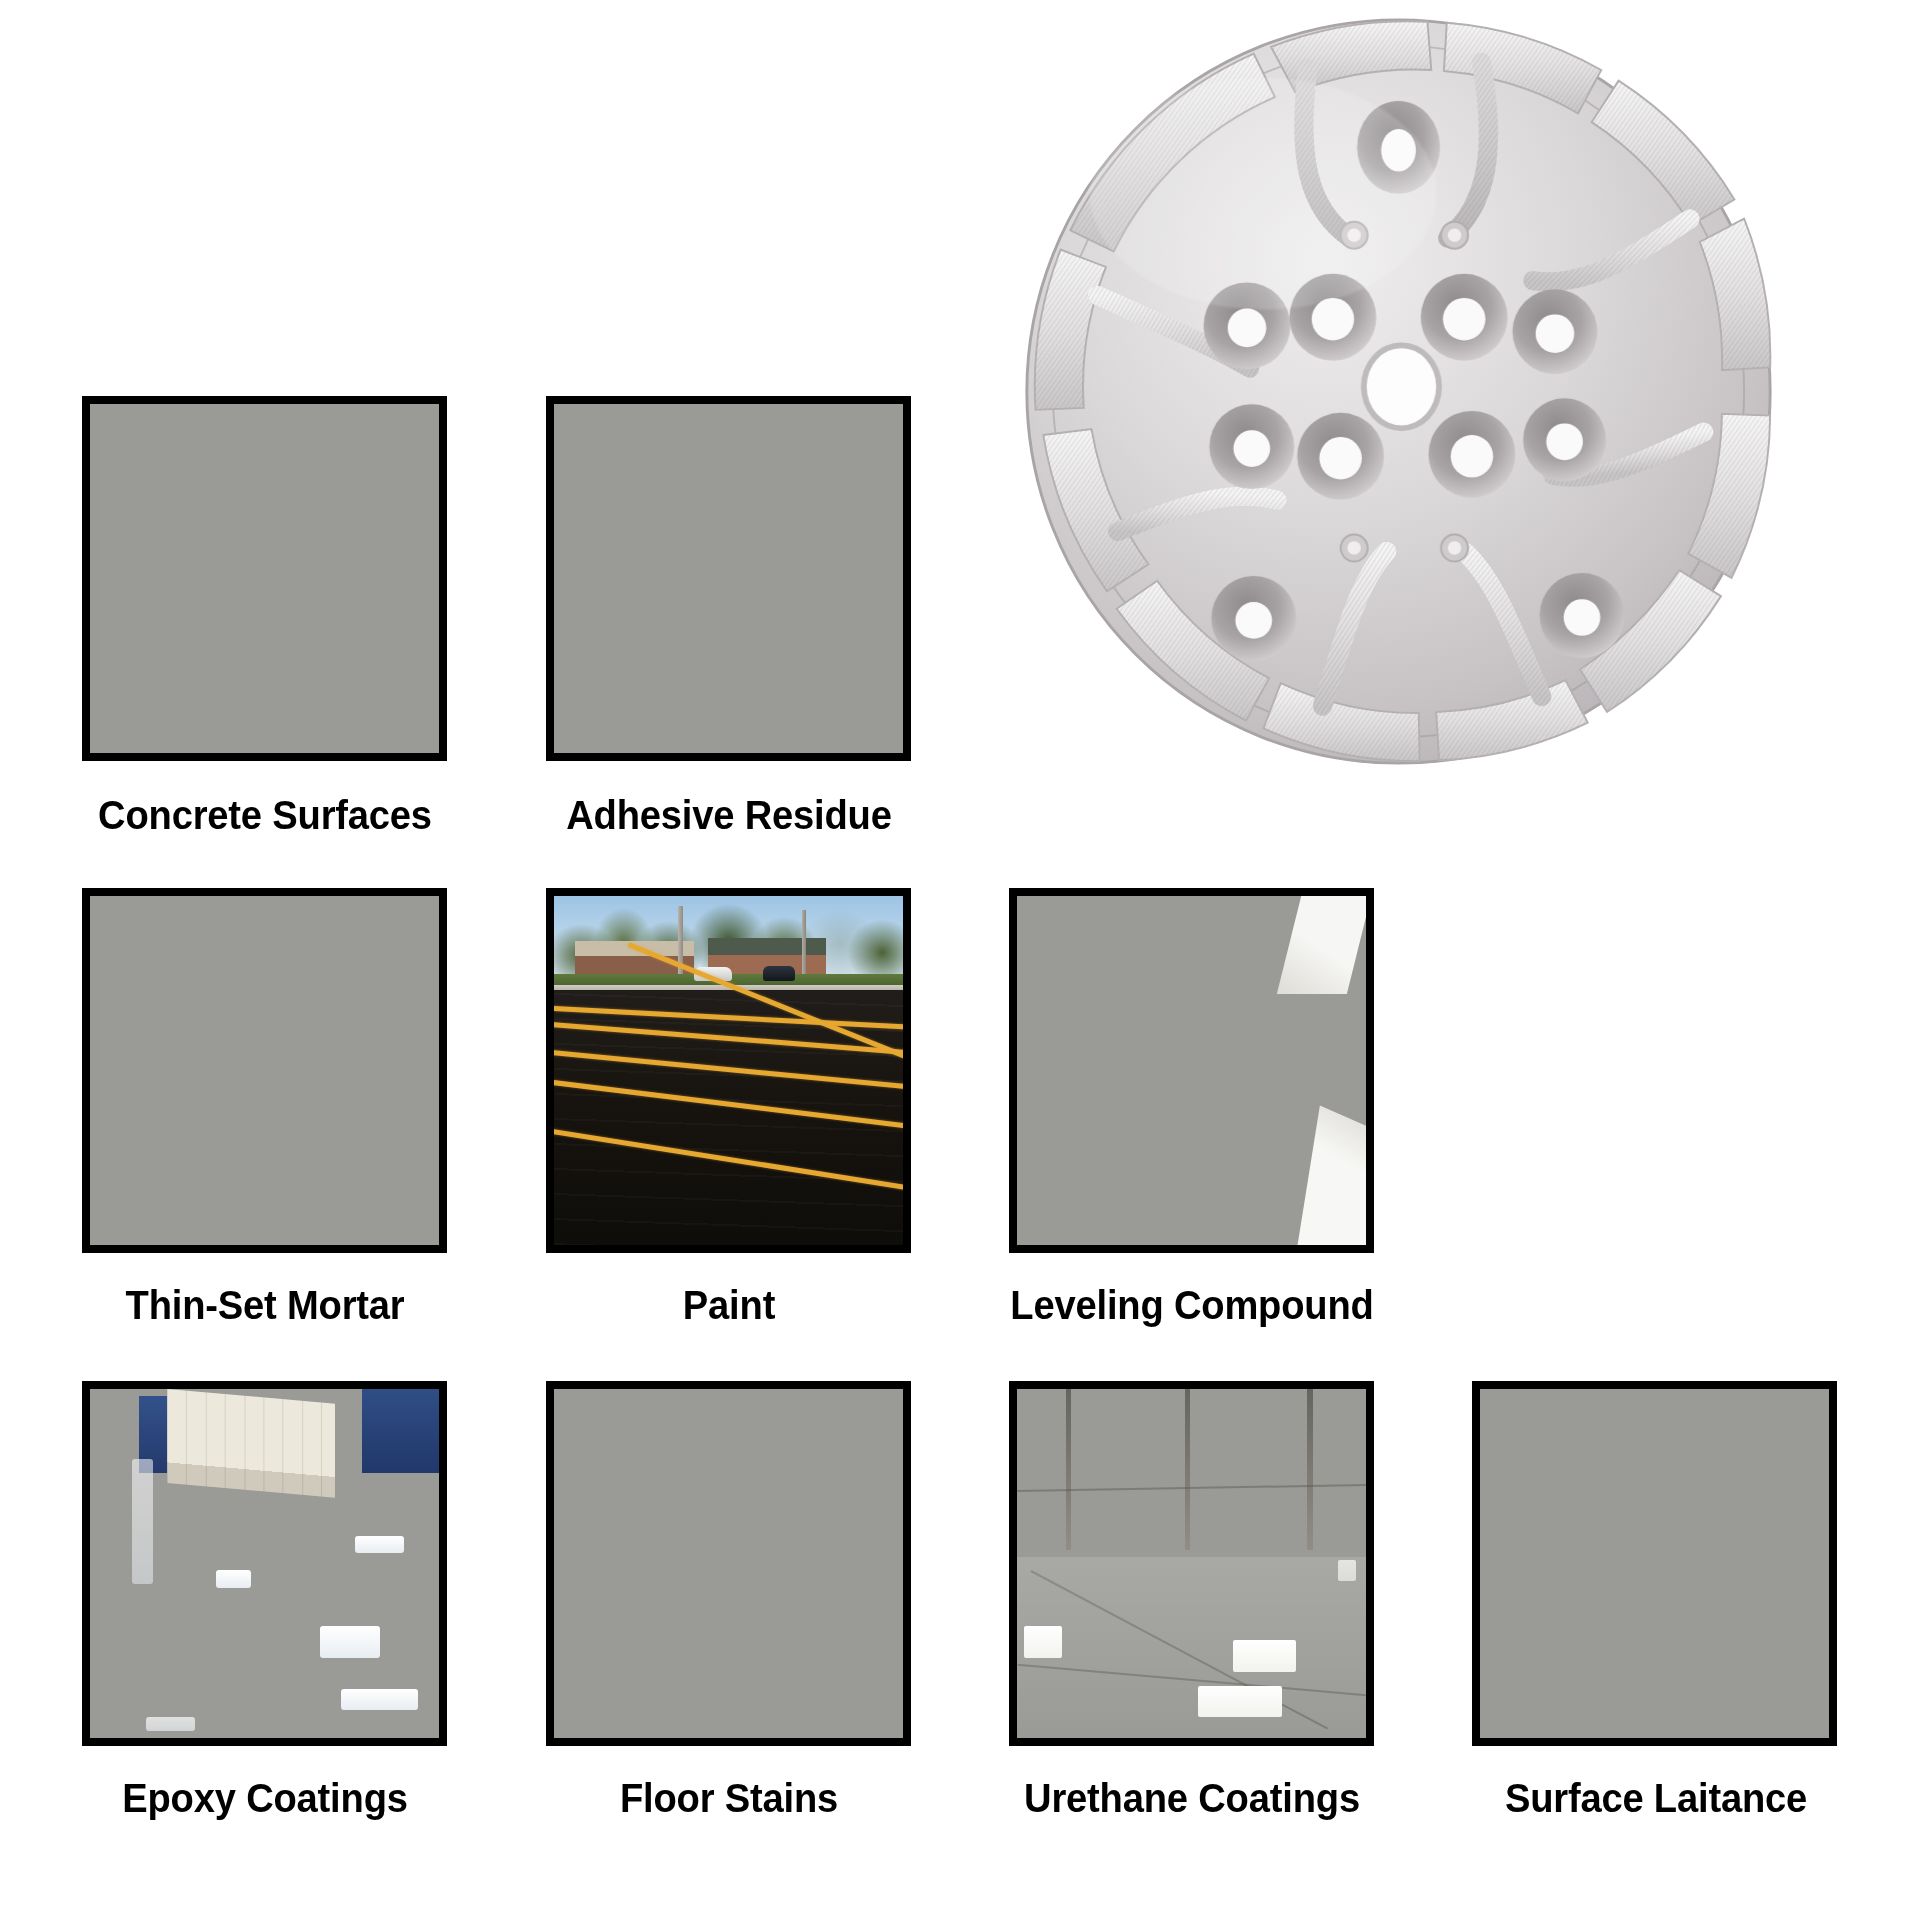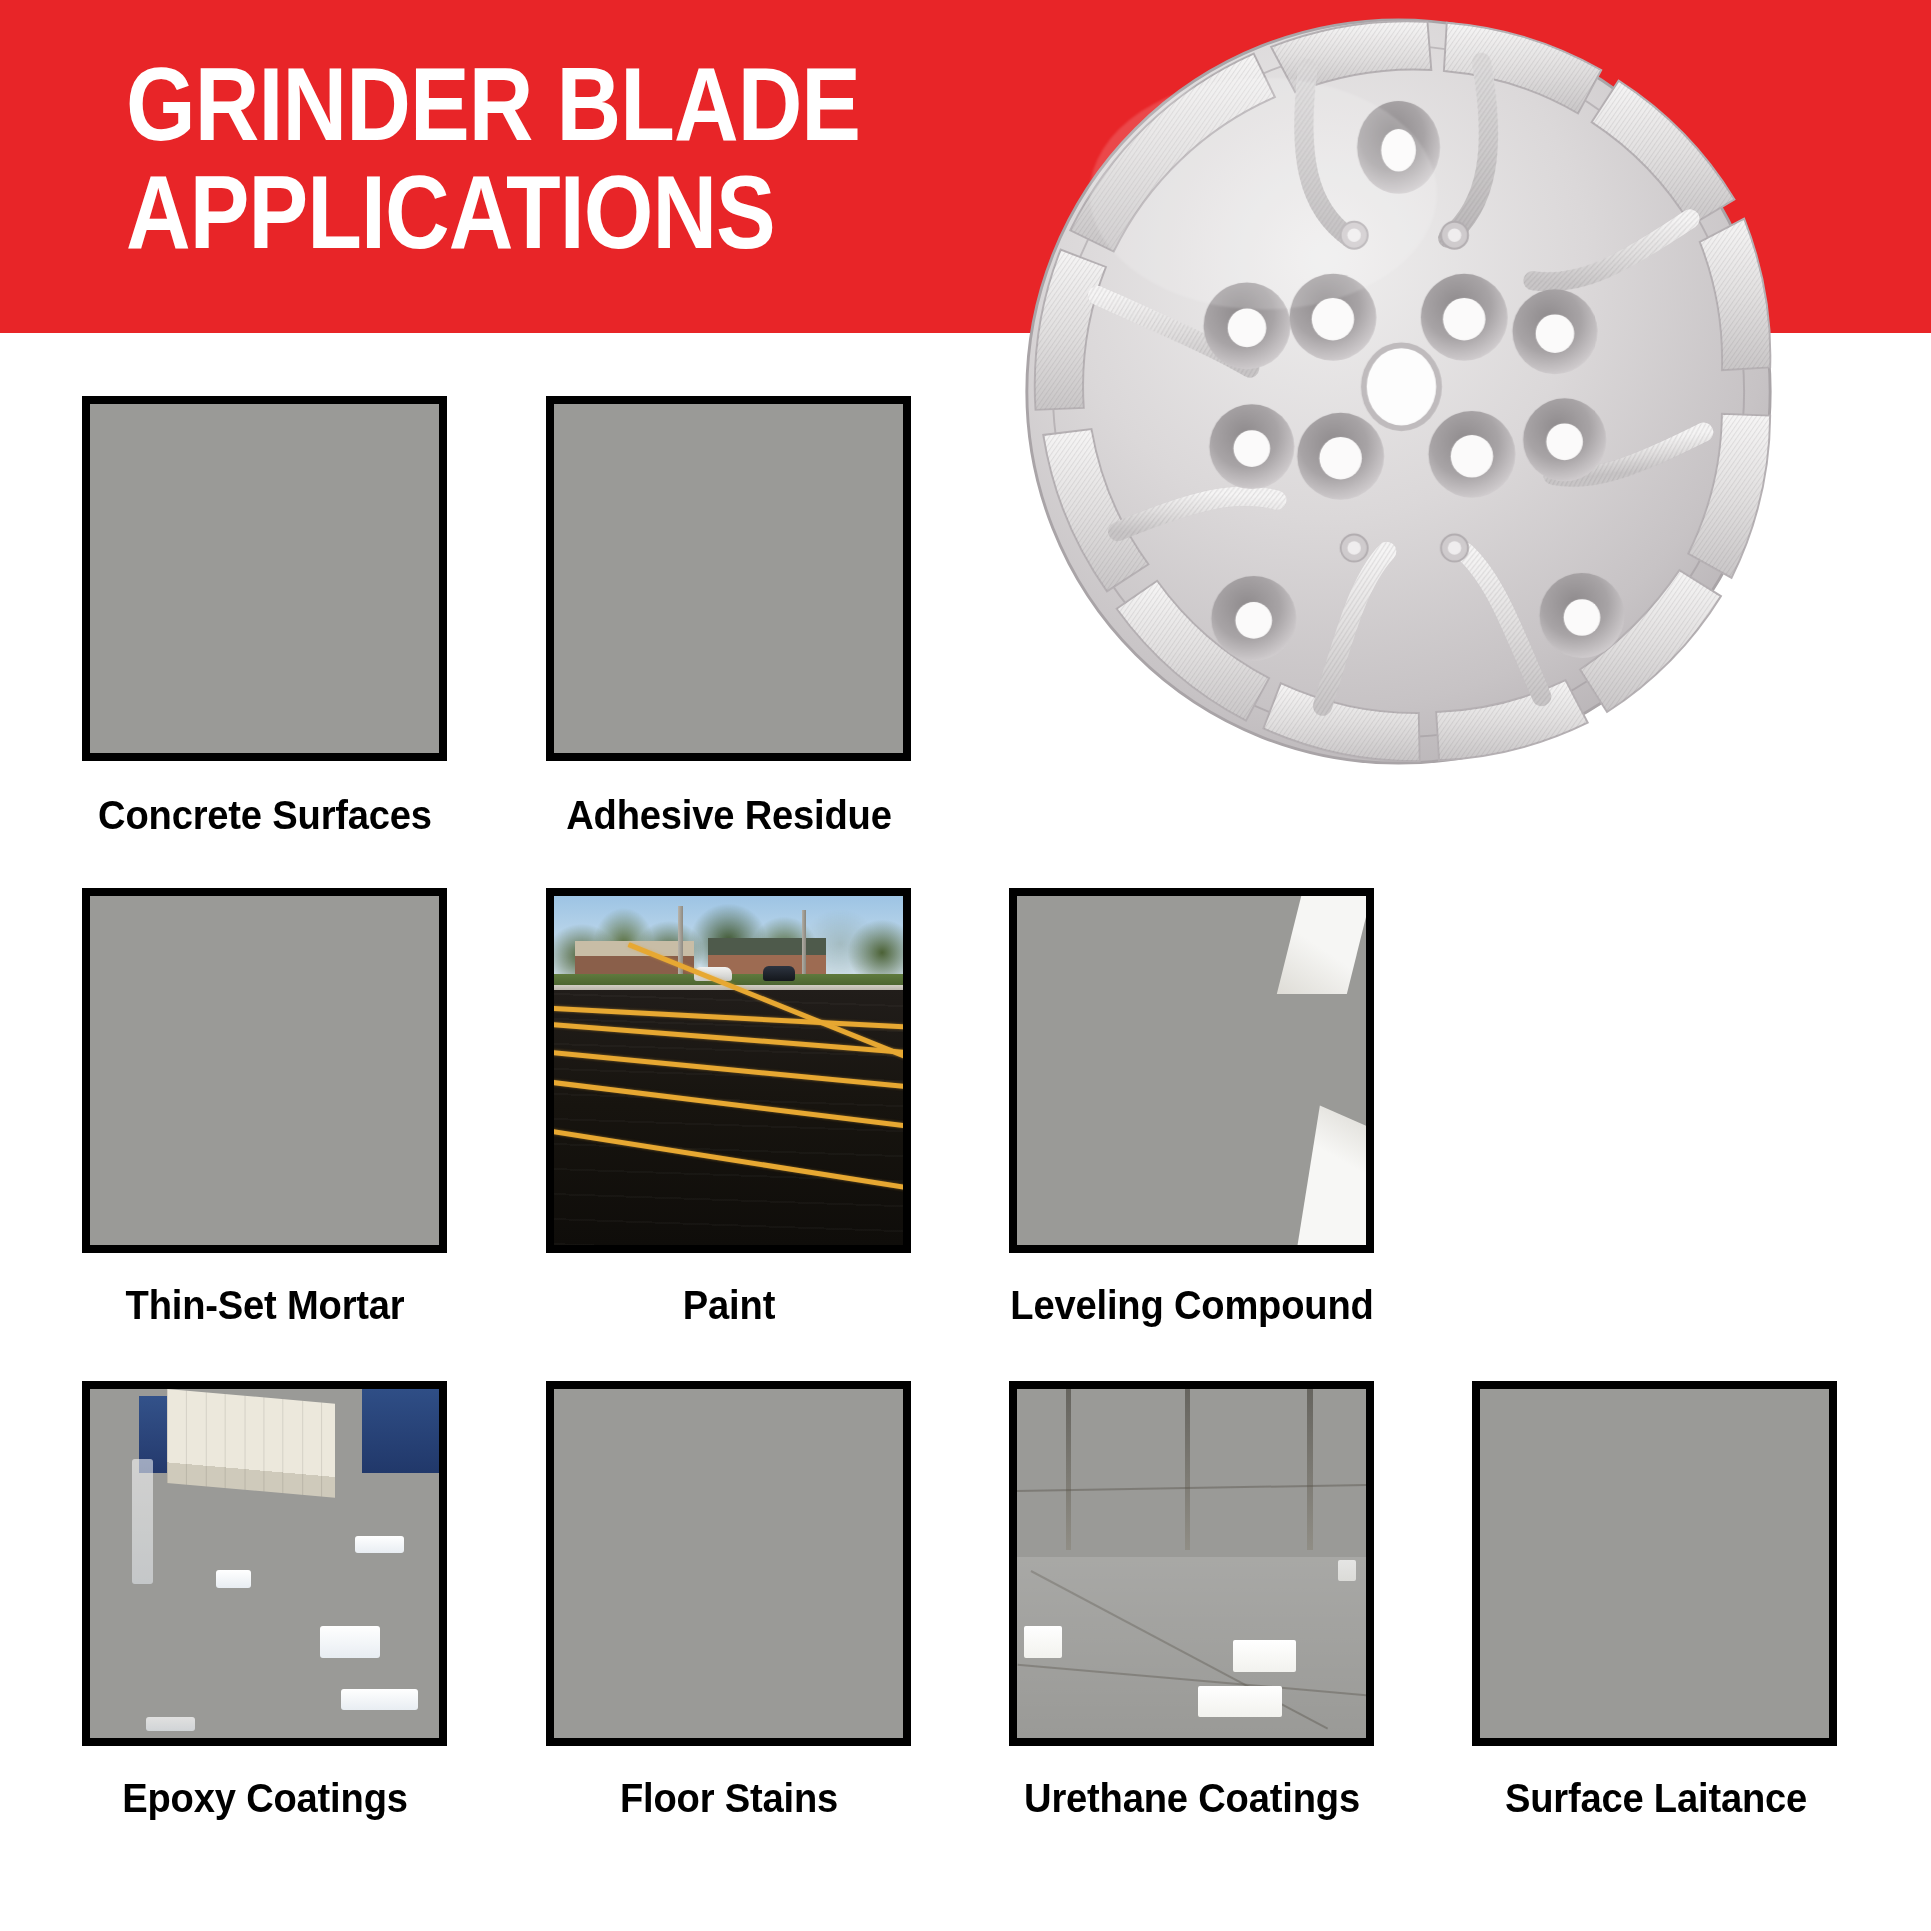--- a/index.html
+++ b/index.html
@@ -229,24 +229,20 @@
       repeating-linear-gradient(18deg, rgba(255,255,255,.08) 0 1.9px, rgba(0,0,0,.05) 1.9px 5.8px),
       repeating-linear-gradient(-62deg, rgba(255,255,255,.05) 0 1.9px, rgba(0,0,0,.04) 1.9px 4.8px),
       linear-gradient(160deg,#c9c9c7 0%,#bcbcba 50%,#b0b0ae 100%);
   }
 </style>
 </head>
 <body>
 
 <div id="page">
 
-  <div class="banner">
-    <div class="banner-title">GRINDER BLADE
-APPLICATIONS</div>
-  </div>
 
   <div class="hero">
     <div class="disc-wrap">
       <svg class="disc-svg" viewBox="0 0 780 790">
         <defs>
           <radialGradient id="body" cx="40%" cy="32%" r="78%">
             <stop offset="0%" stop-color="#efeeee"></stop>
             <stop offset="45%" stop-color="#dbd8d9"></stop>
             <stop offset="78%" stop-color="#c7c3c5"></stop>
             <stop offset="100%" stop-color="#b3aeb1"></stop>

